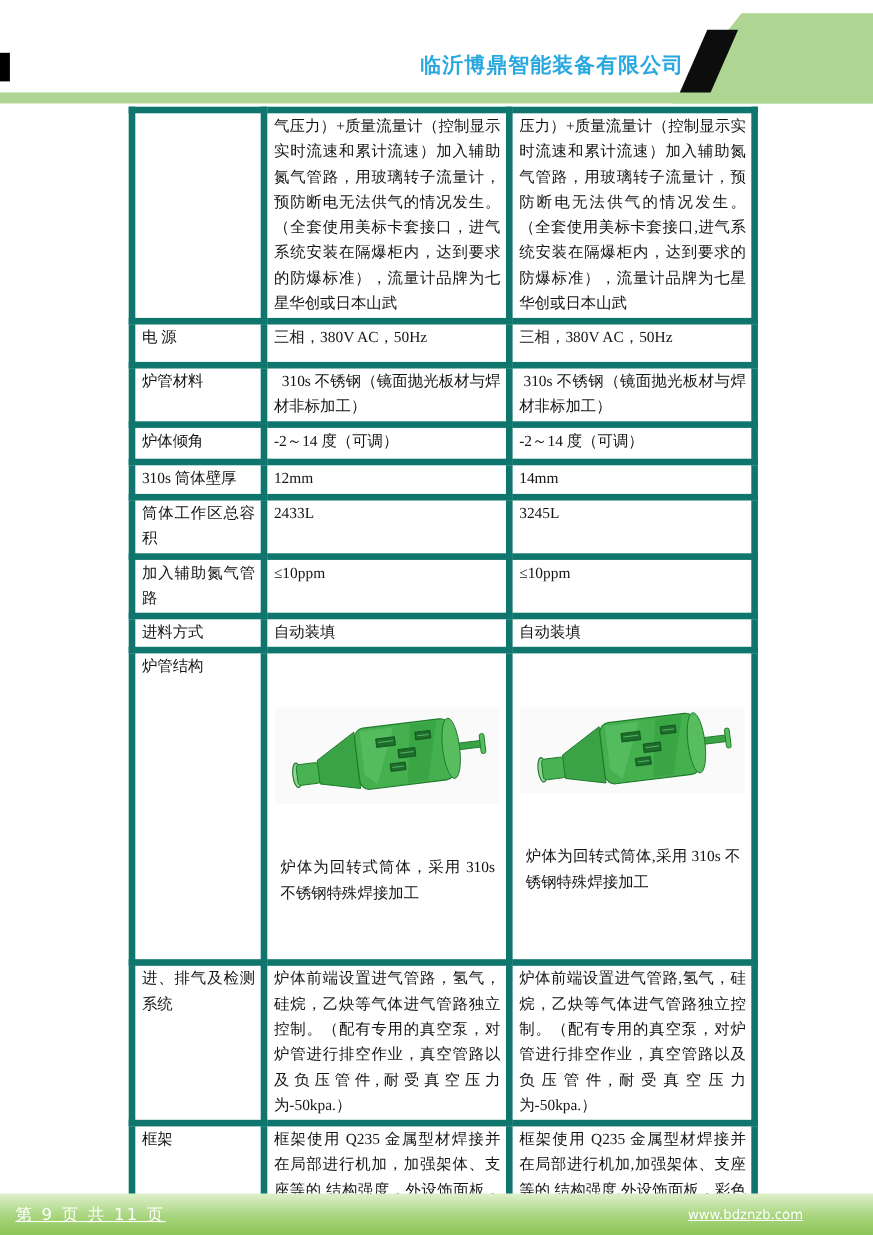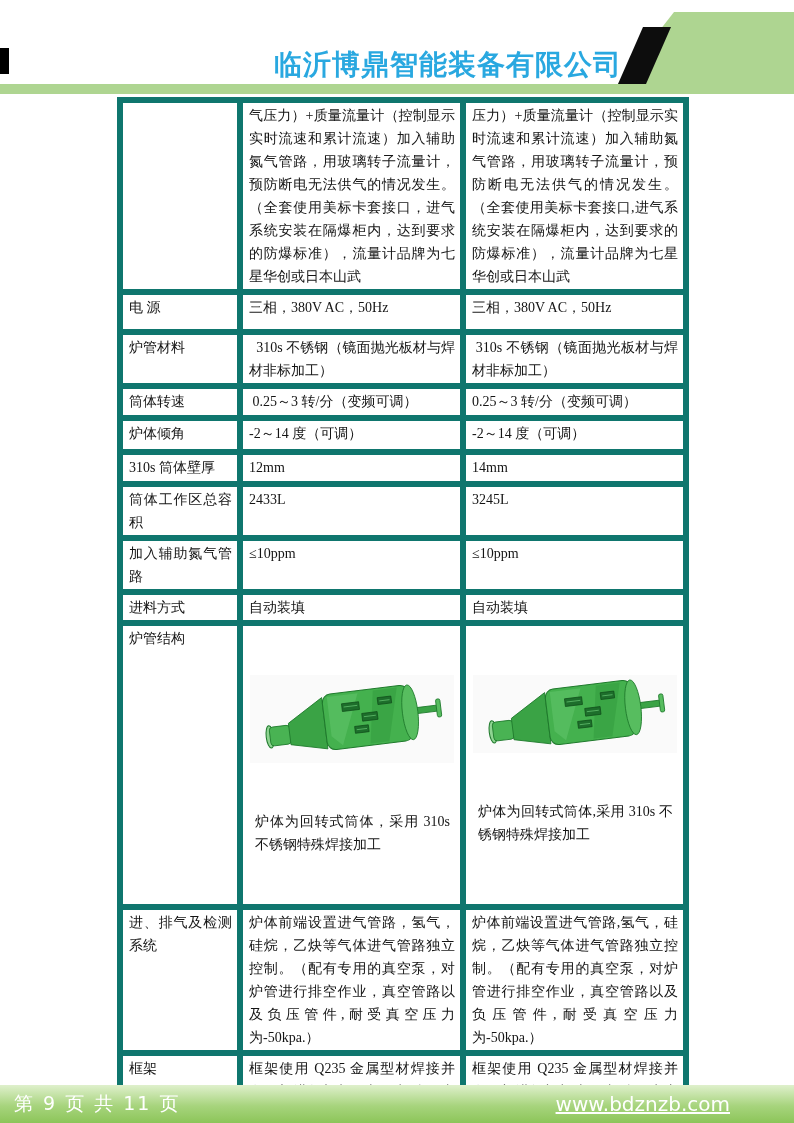--- a/index.html
+++ b/index.html
@@ -6,21 +6,21 @@
   body{
     width:794px;height:1123px;position:relative;background:#ffffff;overflow:hidden;
     font-family:"Liberation Serif","DejaVu Serif",serif;color:#141414;
   }
   
   .header-deco{position:absolute;top:0;left:0;width:794px;height:95px;}
   .left-black-mark{position:absolute;left:0;top:48px;width:9px;height:26px;background:#000;}
   .company-name{
     position:absolute;top:46px;right:172px;
     font-family:"DejaVu Sans","Liberation Sans",sans-serif;
-    font-weight:700;font-size:28px;letter-spacing:1px;color:#29a8e0;white-space:nowrap;
+    font-weight:700;font-size:19px;letter-spacing:1px;color:#29a8e0;white-space:nowrap;
   }
   
   table.spec{
     position:absolute;left:117px;top:97px;width:566px;
     border-collapse:collapse;table-layout:fixed;
     font-size:14px;line-height:23px;
   }
   table.spec td{
     border:6px solid #0f766e;vertical-align:top;
     padding:1px 5px 1px 6px;white-space:pre-wrap;
@@ -40,22 +40,22 @@
   .imgbox svg{width:205px;height:74px;}
   .caption{padding:1px 5px 1px 6px;text-align:justify;text-align-last:left;white-space:pre-wrap;}
   
   .footer-band{
     position:absolute;left:0;top:1085px;width:794px;height:38px;
     background:linear-gradient(#dff0cc,#a7d47d 55%,#8cc559);
     display:flex;align-items:center;justify-content:space-between;
     box-sizing:border-box;padding:0 64px 0 14px;
     font-family:"DejaVu Sans","Liberation Sans",sans-serif;color:#ffffff;
   }
-  .page-number{font-size:19px;letter-spacing:2px;}
-  .website-link{font-size:20px;color:#ffffff;text-decoration:underline;cursor:pointer;}
+  .page-number{font-size:15px;letter-spacing:2px;text-decoration:underline;}
+  .website-link{font-size:12px;color:#ffffff;text-decoration:underline;cursor:pointer;}
   .hidden-defs{position:absolute;width:0;height:0;}
 </style>
 </head>
 <body>
 
 <svg class="hidden-defs" aria-hidden="true">
   <defs>
     <symbol id="drum" viewBox="0 0 220 86">
       <g transform="rotate(-7 110 43)">
         <rect x="186" y="39" width="26" height="7" fill="#3aa345" stroke="#1f7a2c" stroke-width="1"></rect>
@@ -109,25 +109,20 @@
       <tr class="r1">
         <td class="lbl">电 源</td>
         <td>三相，380V AC，50Hz</td>
         <td>三相，380V AC，50Hz</td>
       </tr>
       <tr class="r2">
         <td class="lbl">炉管材料</td>
         <td>  310s 不锈钢（镜面抛光板材与焊材非标加工）</td>
         <td> 310s 不锈钢（镜面抛光板材与焊材非标加工）</td>
       </tr>
-      <tr class="r4">
-        <td class="lbl">筒体转速</td>
-        <td> 0.25～3 转/分（变频可调）</td>
-        <td>0.25～3 转/分（变频可调）</td>
-      </tr>
       <tr class="r5">
         <td class="lbl">炉体倾角</td>
         <td>-2～14 度（可调）</td>
         <td>-2～14 度（可调）</td>
       </tr>
       <tr class="r6">
         <td class="lbl">310s 筒体壁厚</td>
         <td>12mm</td>
         <td>14mm</td>
       </tr>

